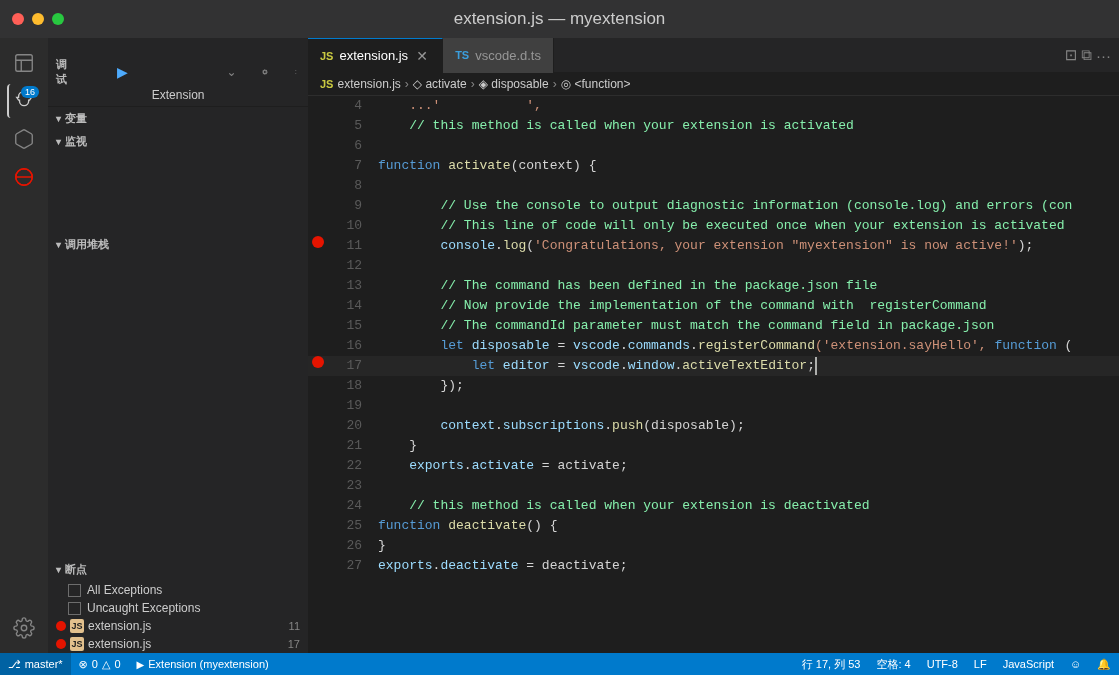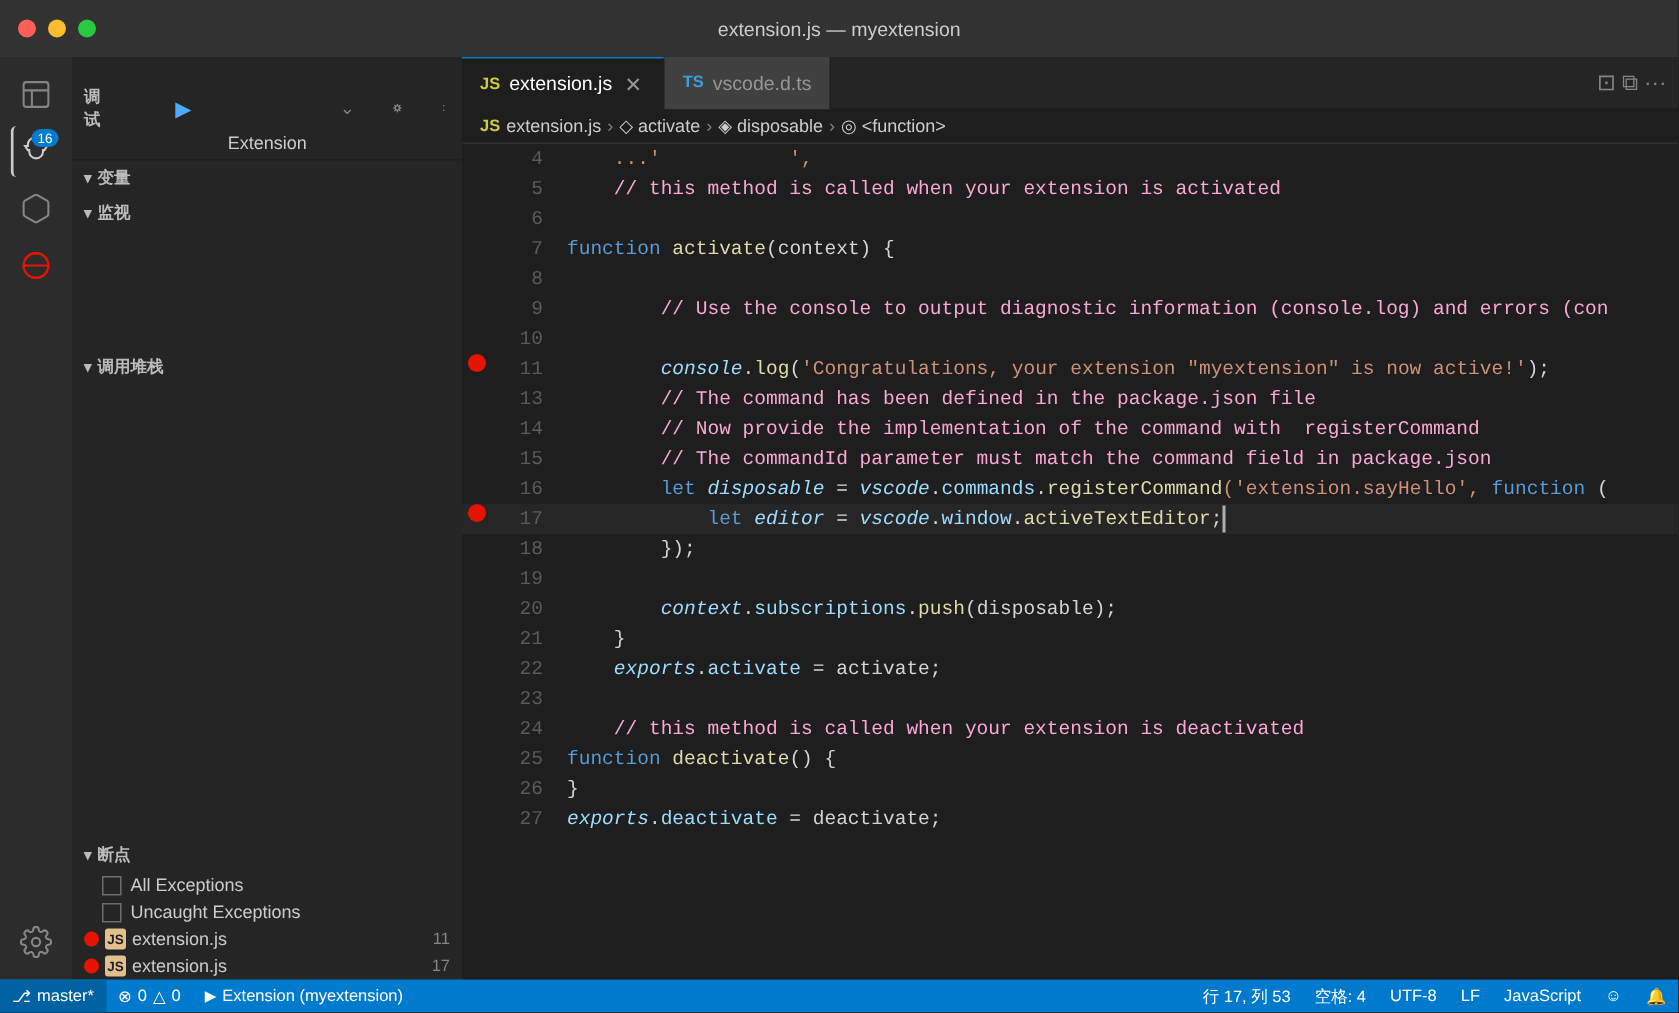--- a/index.html
+++ b/index.html
@@ -34,21 +34,21 @@
     .traffic-dot {
       width: 12px;
       height: 12px;
       border-radius: 50%;
     }
     .traffic-red { background: #ff5f57; }
     .traffic-yellow { background: #febc2e; }
     .traffic-green { background: #28c840; }
     .title-text {
       color: #cccccc;
-      font-size: 13px;
+      font-size: 17px;
       text-align: center;
     }
 
     
     .main-layout {
       display: flex;
       flex: 1;
       overflow: hidden;
     }
 
@@ -341,23 +341,23 @@
       height: 18px;
       display: inline-block;
       vertical-align: middle;
       animation: blink 1s infinite;
     }
     @keyframes blink { 0%,100%{opacity:1} 50%{opacity:0} }
 
     
     .kw { color: #569cd6; }
     .fn { color: #dcdcaa; }
-    .cm { color: #f9a8d4; }
+    .cm { color: #86efac; }
     .str { color: #ce9178; }
-    .var-col { color: #9cdcfe; font-style: italic; }
+    .var-col { color: #9cdcfe; }
     .prop { color: #9cdcfe; }
     .punc { color: #d4d4d4; }
 
     
     .status-bar {
       height: 22px;
       background: #007acc;
       display: flex;
       align-items: center;
       font-size: 11px;
@@ -567,28 +567,33 @@
           <div class="line-content"></div>
         </div>
         <div class="code-line">
           <div class="line-bp"></div>
           <div class="line-number">9</div>
           <div class="line-content"><span>        </span><span class="cm">// Use the console to output diagnostic information (console.log) and errors (con</span></div>
         </div>
         <div class="code-line">
           <div class="line-bp"></div>
           <div class="line-number">10</div>
-          <div class="line-content"><span>        </span></div>
+          <div class="line-content"><span>        </span><span class="cm">// This line of code will only be executed once when your extension is activated</span></div>
         </div>
         <div class="code-line">
           <div class="line-bp">
             <div class="bp-indicator"></div>
           </div>
           <div class="line-number">11</div>
           <div class="line-content"><span>        </span><span class="var-col">console</span><span class="punc">.</span><span class="fn">log</span><span class="punc">(</span><span class="str">'Congratulations, your extension "myextension" is now active!'</span><span class="punc">);</span></div>
+        </div>
+        <div class="code-line">
+          <div class="line-bp"></div>
+          <div class="line-number">12</div>
+          <div class="line-content"></div>
         </div>
         <div class="code-line">
           <div class="line-bp"></div>
           <div class="line-number">13</div>
           <div class="line-content"><span>        </span><span class="cm">// The command has been defined in the package.json file</span></div>
         </div>
         <div class="code-line">
           <div class="line-bp"></div>
           <div class="line-number">14</div>
           <div class="line-content"><span>        </span><span class="cm">// Now provide the implementation of the command with  registerCommand</span></div>

